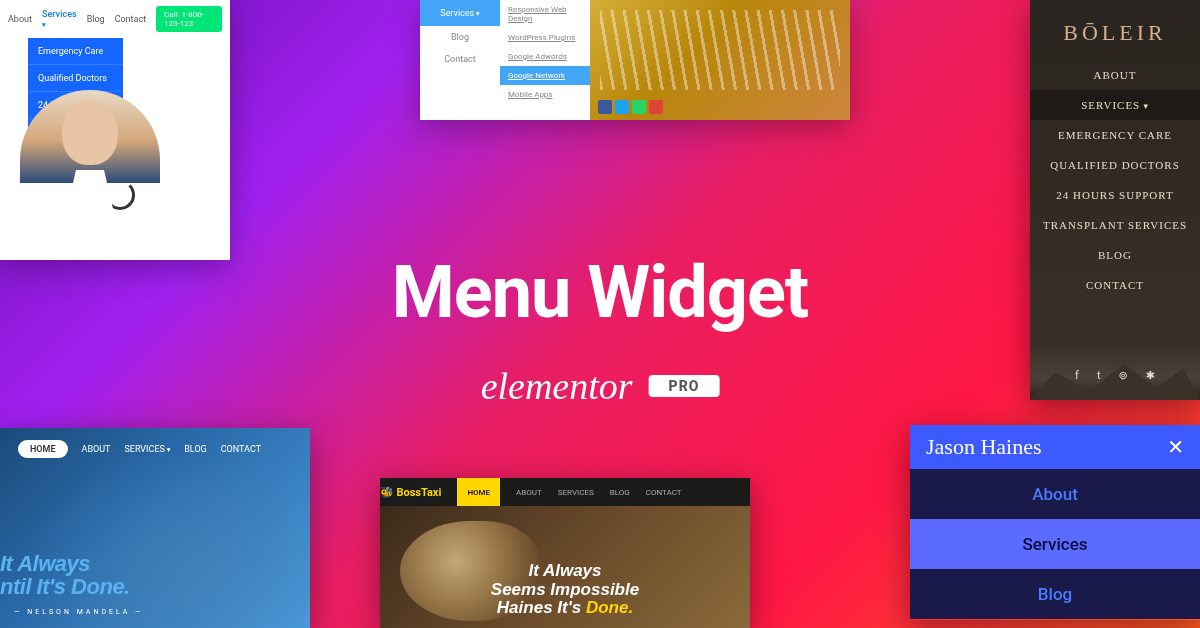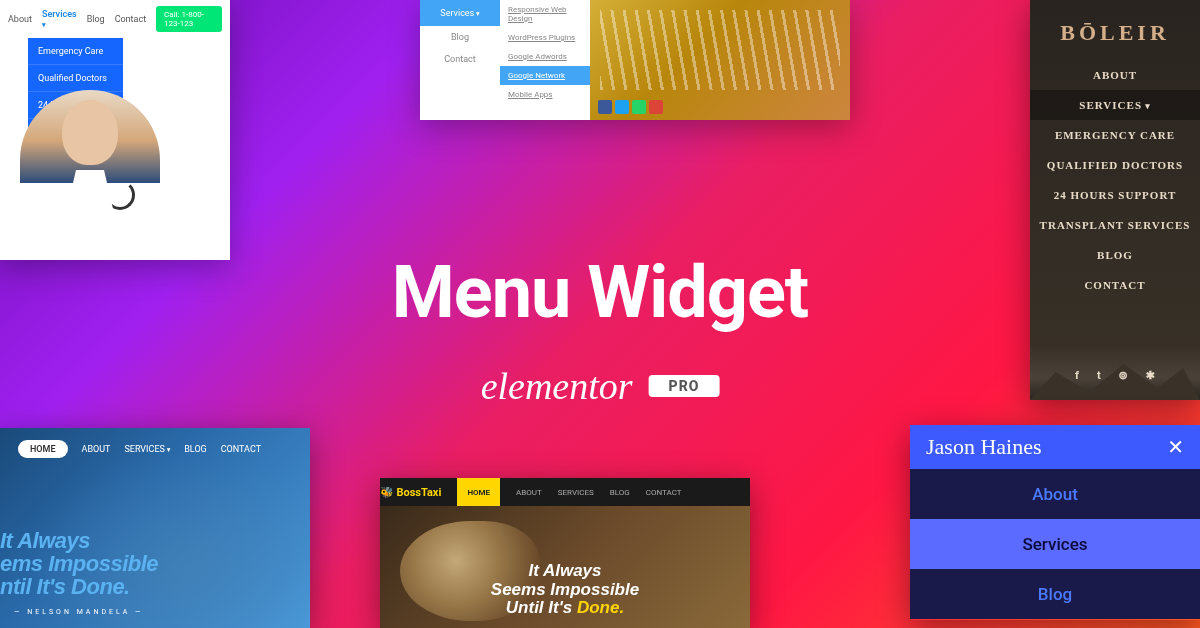--- a/index.html
+++ b/index.html
@@ -192,21 +192,20 @@
 .card3 {
   position: absolute;
   top: 0;
   right: 0;
   width: 170px;
   height: 400px;
   background: linear-gradient(180deg, #2a2420 0%, #3a3228 100%);
   box-shadow: 0 8px 30px rgba(0,0,0,0.4);
   color: #d4af8a;
   text-align: center;
-  font-weight: bold;
 }
 .card3 .logo {
   font-family: Georgia, serif;
   font-size: 22px;
   letter-spacing: 4px;
   padding: 20px 0 14px;
   color: #d4af8a;
 }
 .card3 .menu div {
   font-family: Georgia, serif;
@@ -472,40 +471,39 @@
 <div class="card4">
   <div class="nav">
     <span class="pill">HOME</span>
     <span>ABOUT</span>
     <span class="chev">SERVICES</span>
     <span>BLOG</span>
     <span>CONTACT</span>
   </div>
   <div class="quote">
     <div>It Always</div>
-    <div>ems Impossible</div>
     <div>ntil It's Done.</div>
   </div>
   <div class="author">— NELSON MANDELA —</div>
 </div>
 
 <div class="card5">
   <div class="nav">
     <span class="brand">🐝 BossTaxi</span>
     <span class="active">HOME</span>
     <span>ABOUT</span>
     <span>SERVICES</span>
     <span>BLOG</span>
     <span>CONTACT</span>
   </div>
   <div class="hero">
     <div class="quote">
       <div>It Always</div>
       <div>Seems Impossible</div>
-      <div><span>Until It's </span><span class="hl">Done.</span></div>
+      <div><span>Haines It's </span><span class="hl">Done.</span></div>
     </div>
   </div>
 </div>
 
 <div class="card6">
   <div class="header">
     <span class="name">Jason Haines</span>
     <span class="close">✕</span>
   </div>
   <div class="items">

